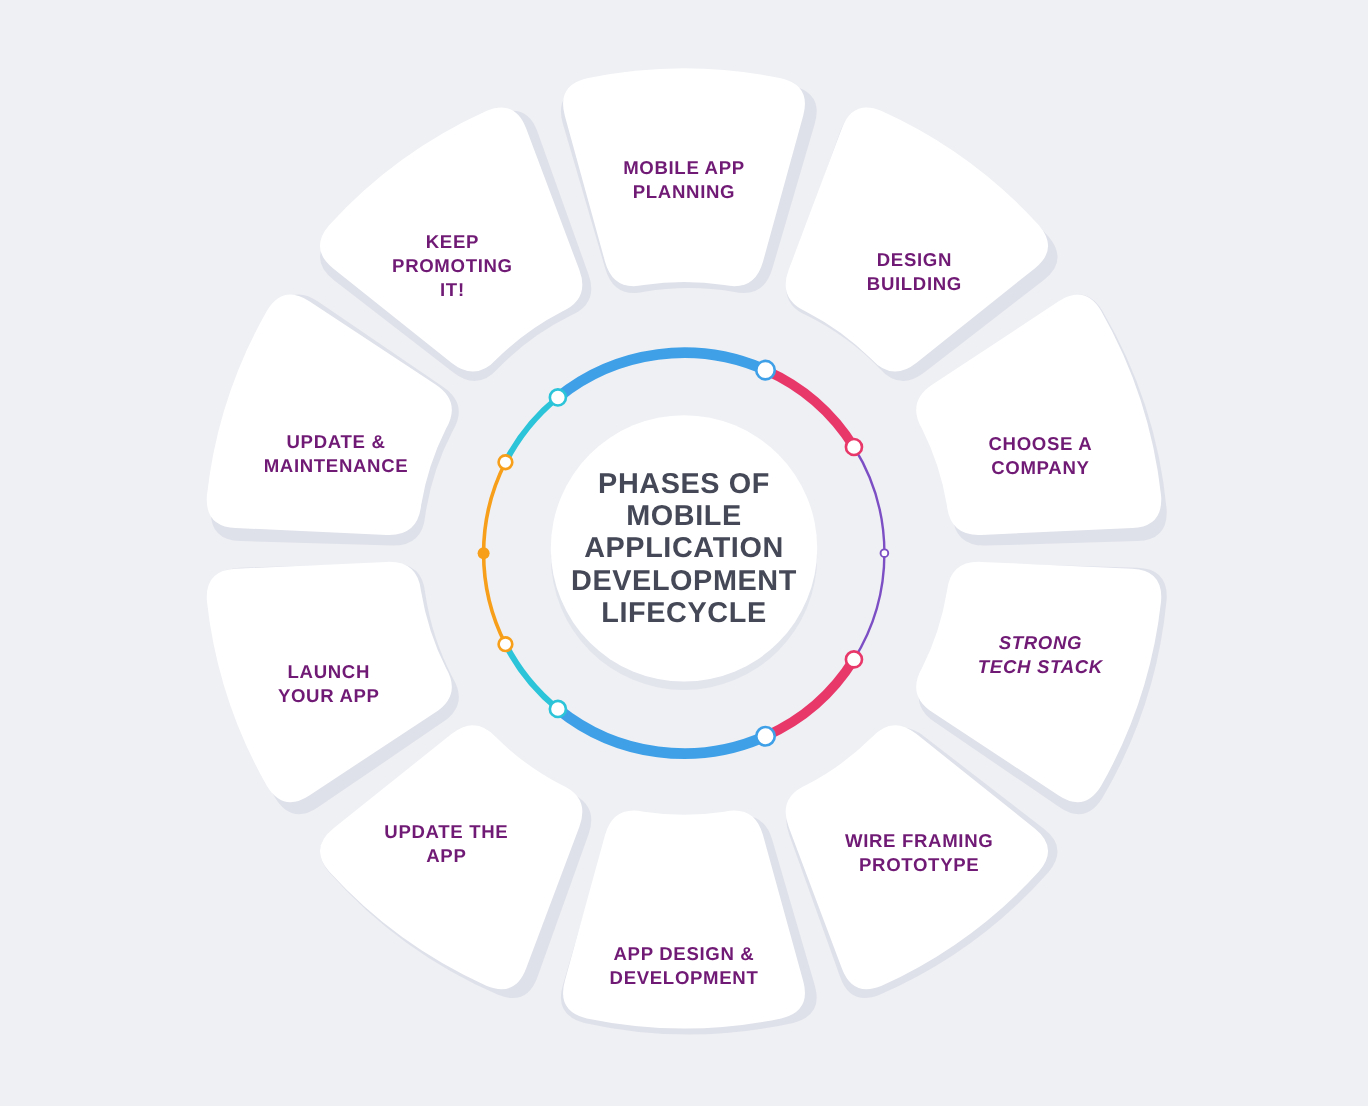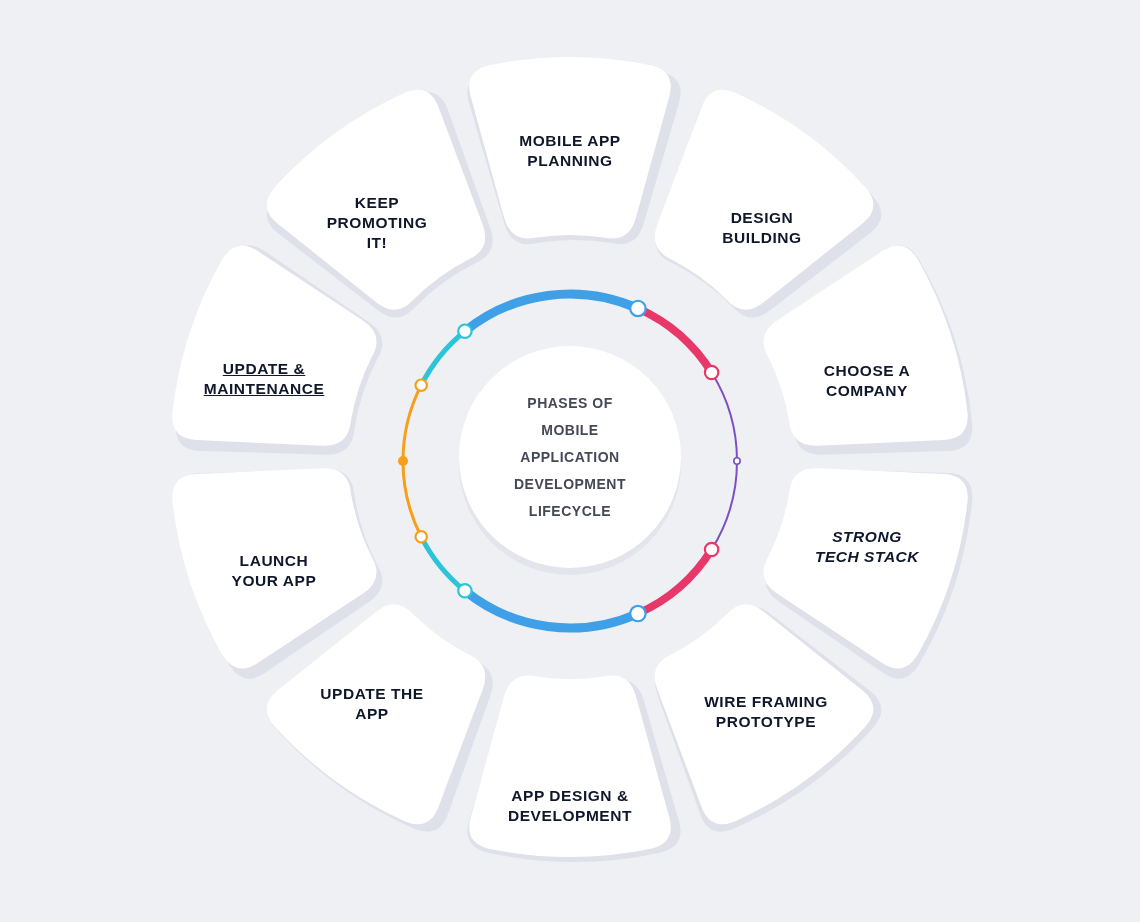--- a/index.html
+++ b/index.html
@@ -48,37 +48,37 @@
     fill: #ffffff;
   }
   .center-disc-shadow {
     fill: #e3e5ed;
   }
   
   .petal-label {
     position: absolute;
     transform: translate(-50%, -50%);
     text-align: center;
-    color: #0f172a;
+    color: #701a75;
     font-size: 15.5px;
     font-weight: bold;
     letter-spacing: 0.55px;
     line-height: 20px;
     white-space: pre-line;
     pointer-events: none;
   }
   #center-title {
     position: absolute;
     left: 570px;
     top: 457px;
     transform: translate(-50%, -50%);
     width: 230px;
     text-align: center;
     color: #454957;
-    font-size: 14px;
+    font-size: 24px;
     font-weight: bold;
     letter-spacing: 0.5px;
     line-height: 27px;
     white-space: pre-line;
   }
 </style>
 </head>
 <body>
 
 <div id="infographic-root">
@@ -148,21 +148,21 @@
       <div class="petal-label" style="left: 867px; top: 547px; font-style: italic;">STRONG
 TECH STACK</div>
       <div class="petal-label" style="left: 766px; top: 712px;">WIRE FRAMING
 PROTOTYPE</div>
       <div class="petal-label" style="left: 570px; top: 806px;">APP DESIGN &amp;
 DEVELOPMENT</div>
       <div class="petal-label" style="left: 372px; top: 704px;">UPDATE THE
 APP</div>
       <div class="petal-label" style="left: 274px; top: 571px;">LAUNCH
 YOUR APP</div>
-      <div class="petal-label" style="left: 264px; top: 379px; text-decoration: underline;">UPDATE &amp;
+      <div class="petal-label" style="left: 280px; top: 379px;">UPDATE &amp;
 MAINTENANCE</div>
       <div class="petal-label" style="left: 377px; top: 223px;">KEEP
 PROMOTING
 IT!</div>
     </div>
 
   <div id="center-title">PHASES OF
 MOBILE
 APPLICATION
 DEVELOPMENT

